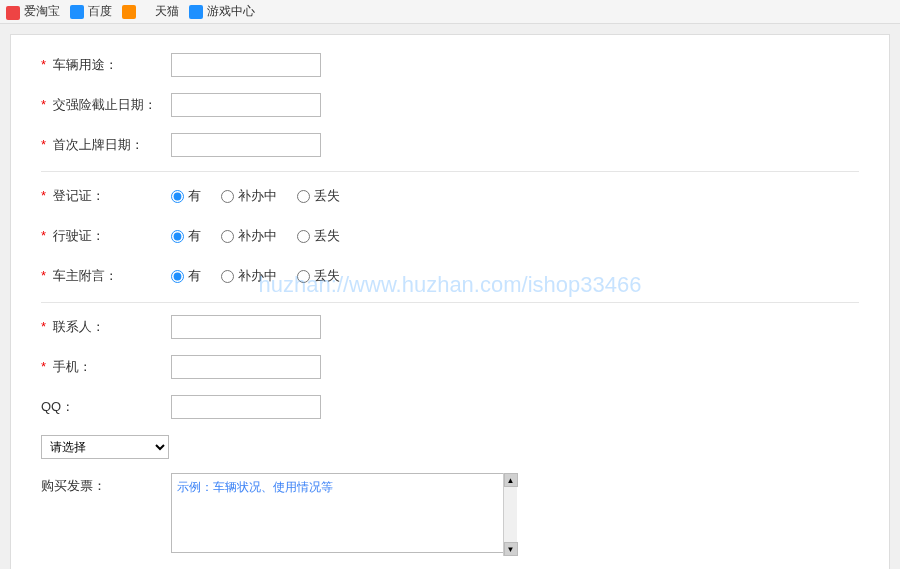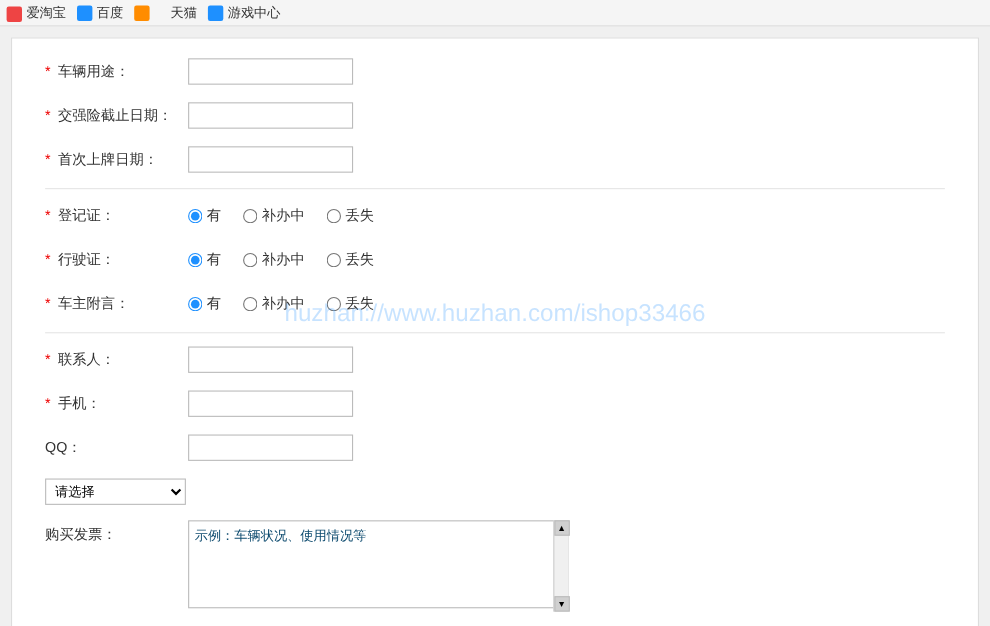--- a/index.html
+++ b/index.html
@@ -294,21 +294,21 @@
   <div class="form-row" style="align-items:flex-start;">
     <div class="form-label" style="padding-top:4px;">
       <span>购买发票：</span>
     </div>
     <div class="textarea-wrapper">
       <textarea class="form-textarea" style="width: 346px;"></textarea>
       <div class="scrollbar-track">
         <div class="scrollbar-arrow">▲</div>
         <div class="scrollbar-arrow">▼</div>
       </div>
-      <div style="position:absolute;top:6px;left:6px;color:#0c4a6e;font-size:12px;pointer-events:none;">示例：车辆状况、使用情况等</div>
+      <div style="position:absolute;top:6px;left:6px;color:#3b82f6;font-size:12px;pointer-events:none;">示例：车辆状况、使用情况等</div>
     </div>
   </div>
 
   <div class="form-row">
     
     
   </div>
 
 </div>
 

